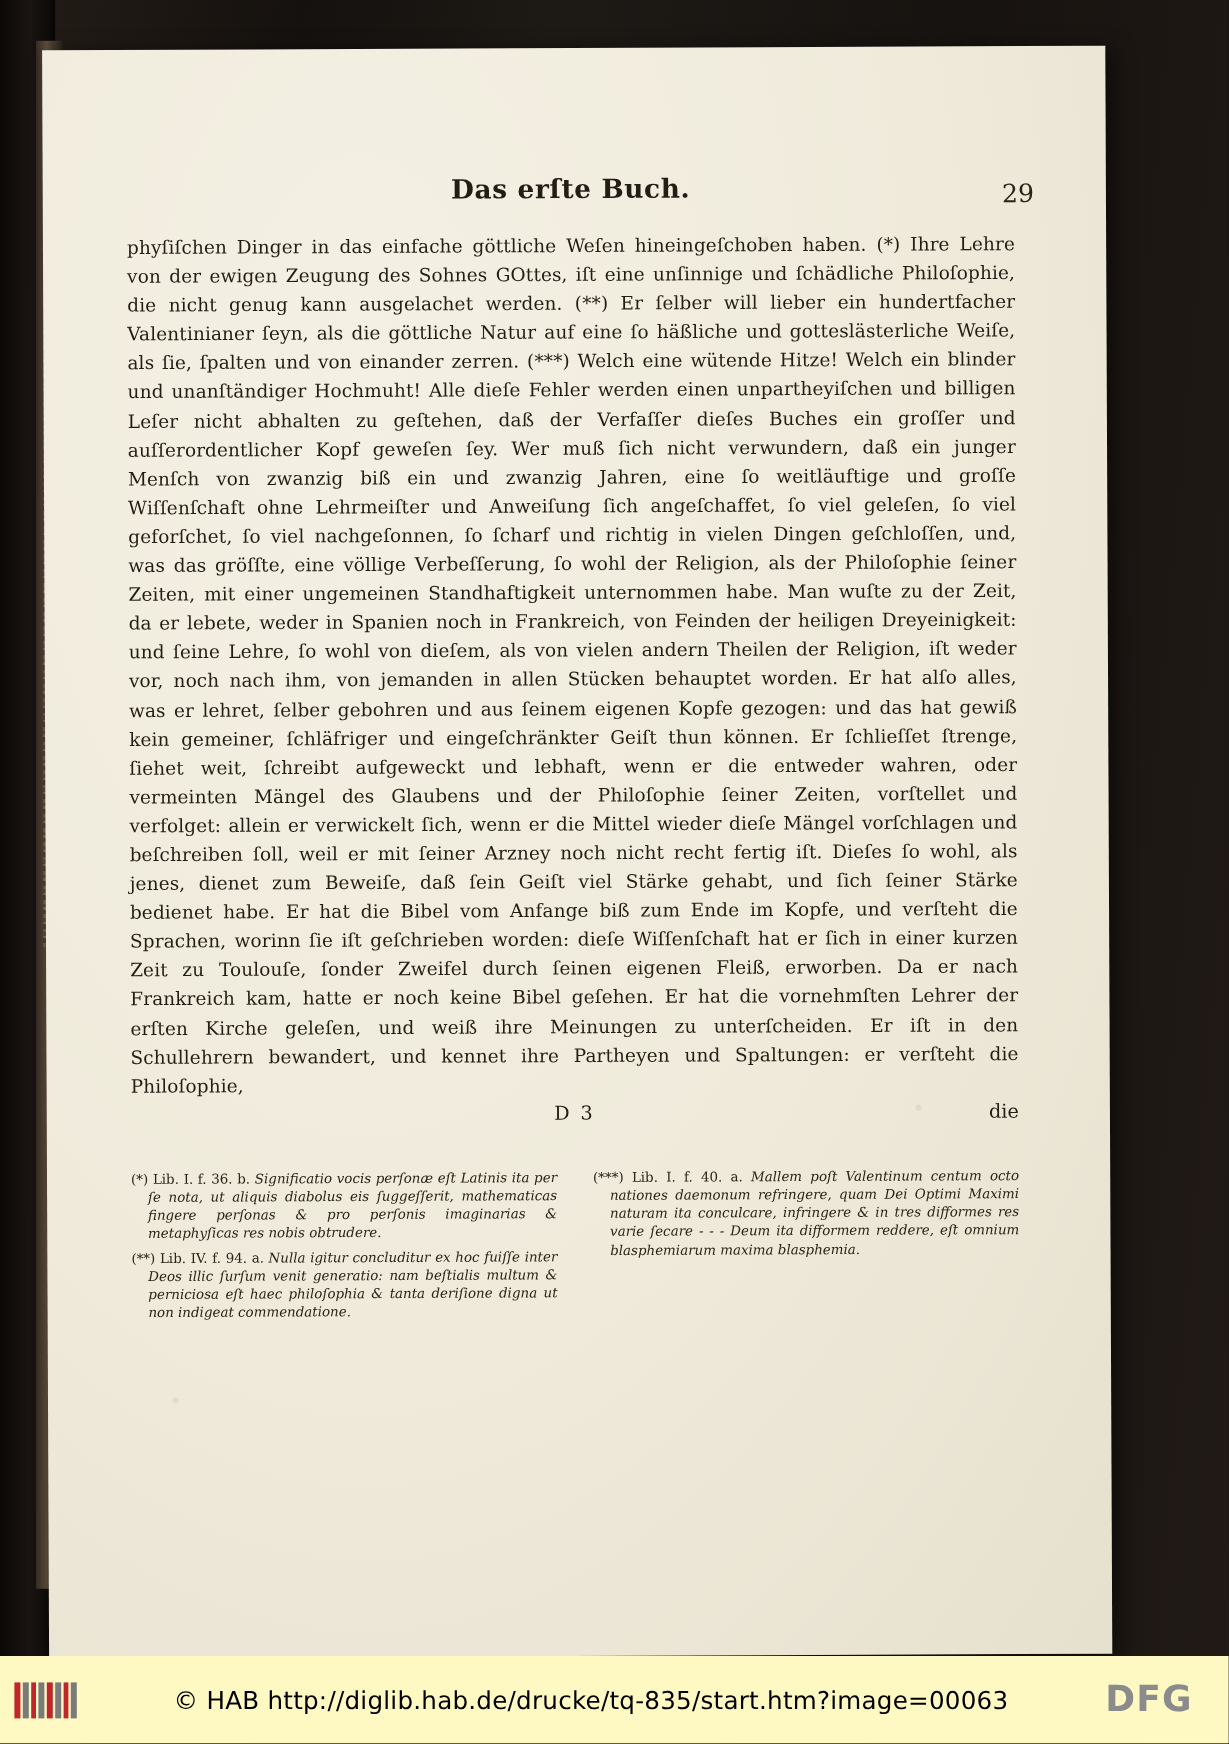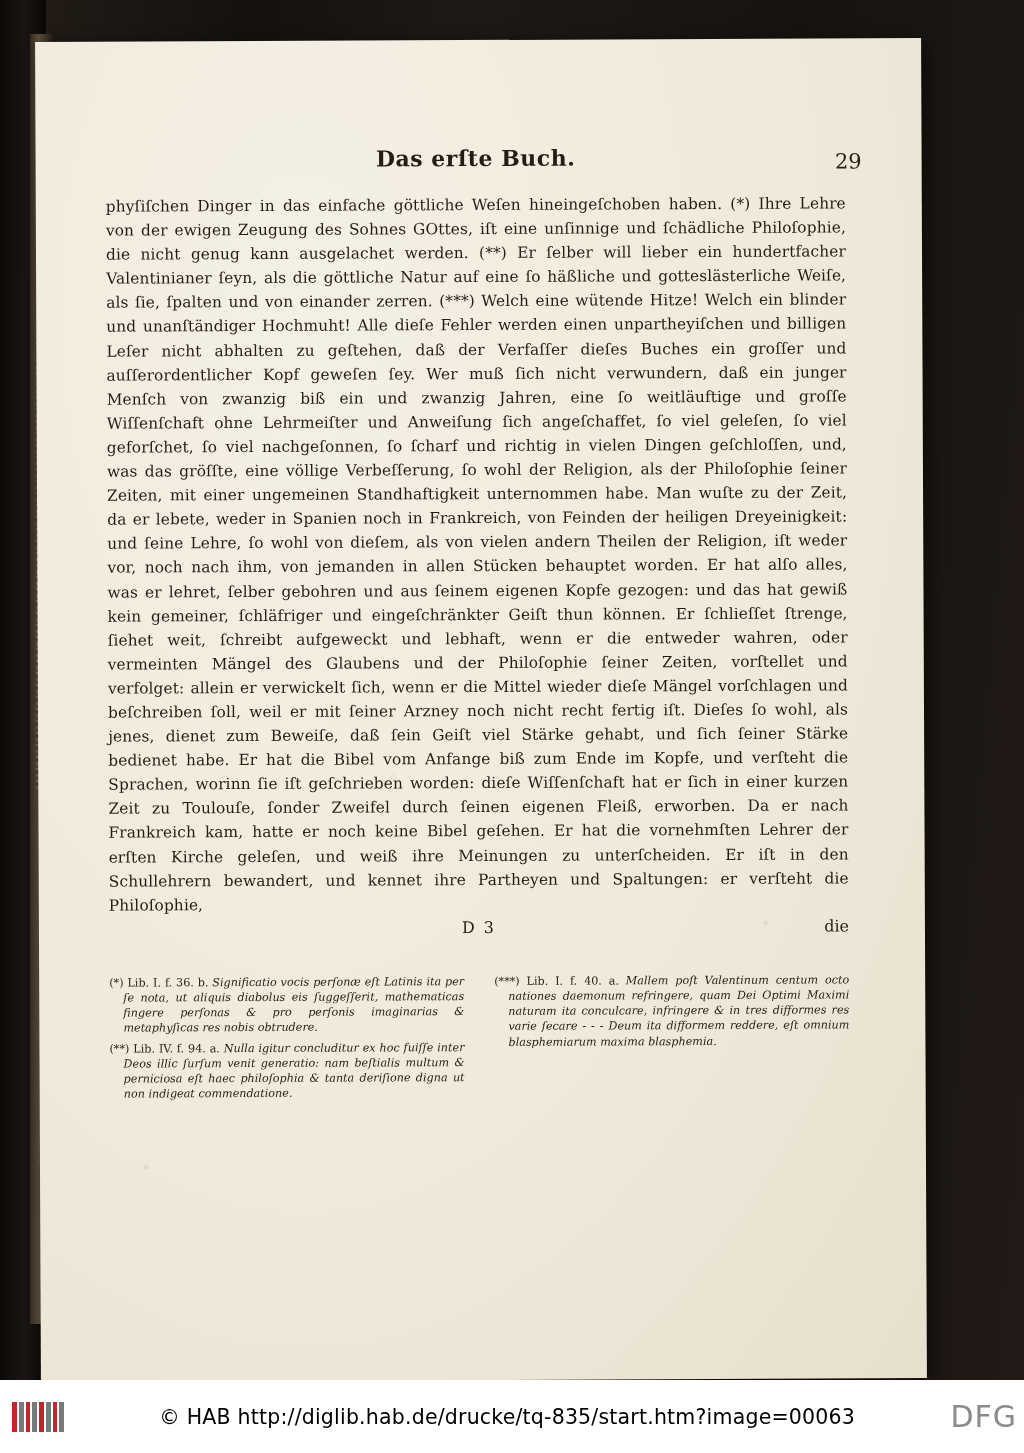--- a/index.html
+++ b/index.html
@@ -165,21 +165,21 @@
   .fn .ref { font-style: normal; }
   .fn .lat { font-style: italic; }
 
   
   .credit-bar {
     position: absolute;
     left: 0;
     bottom: 0;
     width: 1024px;
     height: 73px;
-    background: #ffffff;
+    background: #fef9c3;
     display: flex;
     align-items: center;
   }
   .color-bars {
     width: 52px;
     height: 30px;
     margin-left: 12px;
     display: flex;
     gap: 2px;
   }
@@ -190,24 +190,24 @@
   }
   .credit-text {
     flex: 1;
     text-align: center;
     font-family: "DejaVu Sans", sans-serif;
     font-size: 20.5px;
     color: #000;
     letter-spacing: .2px;
   }
   .dfg {
-    margin-right: 7px;
+    margin-right: 30px;
     font-family: "DejaVu Sans", sans-serif;
     font-size: 30px;
-    font-weight: normal;
+    font-weight: bold;
     color: #8b8b8b;
     letter-spacing: 1px;
   }
 </style>
 </head>
 <body>
 
 <div class="scan-bg"></div>
 
 <div class="binding">

